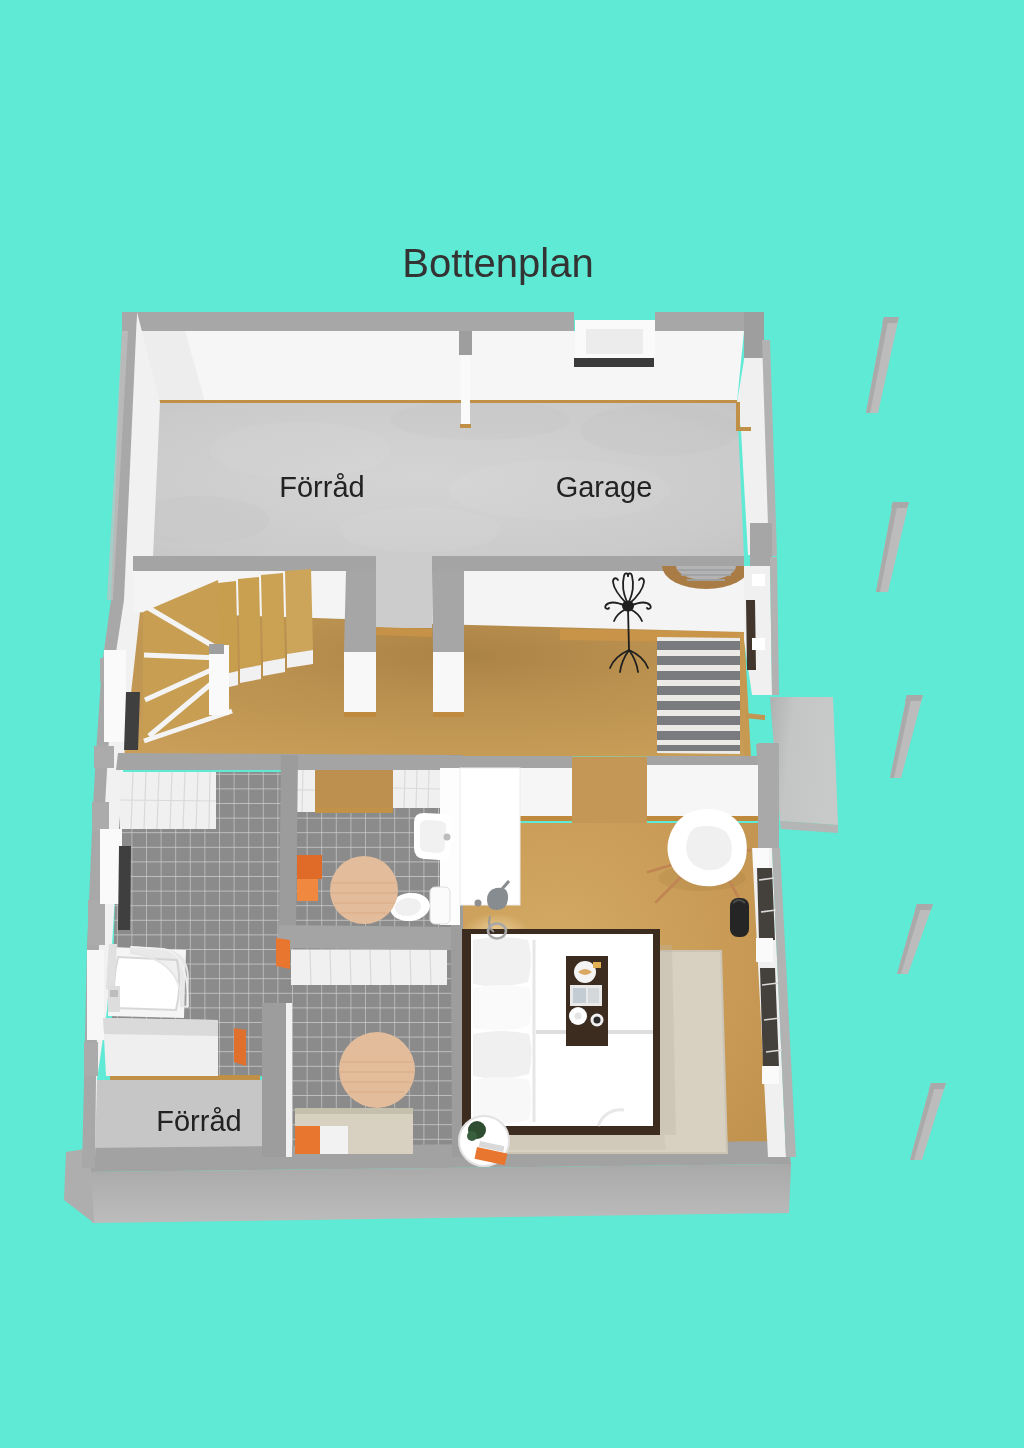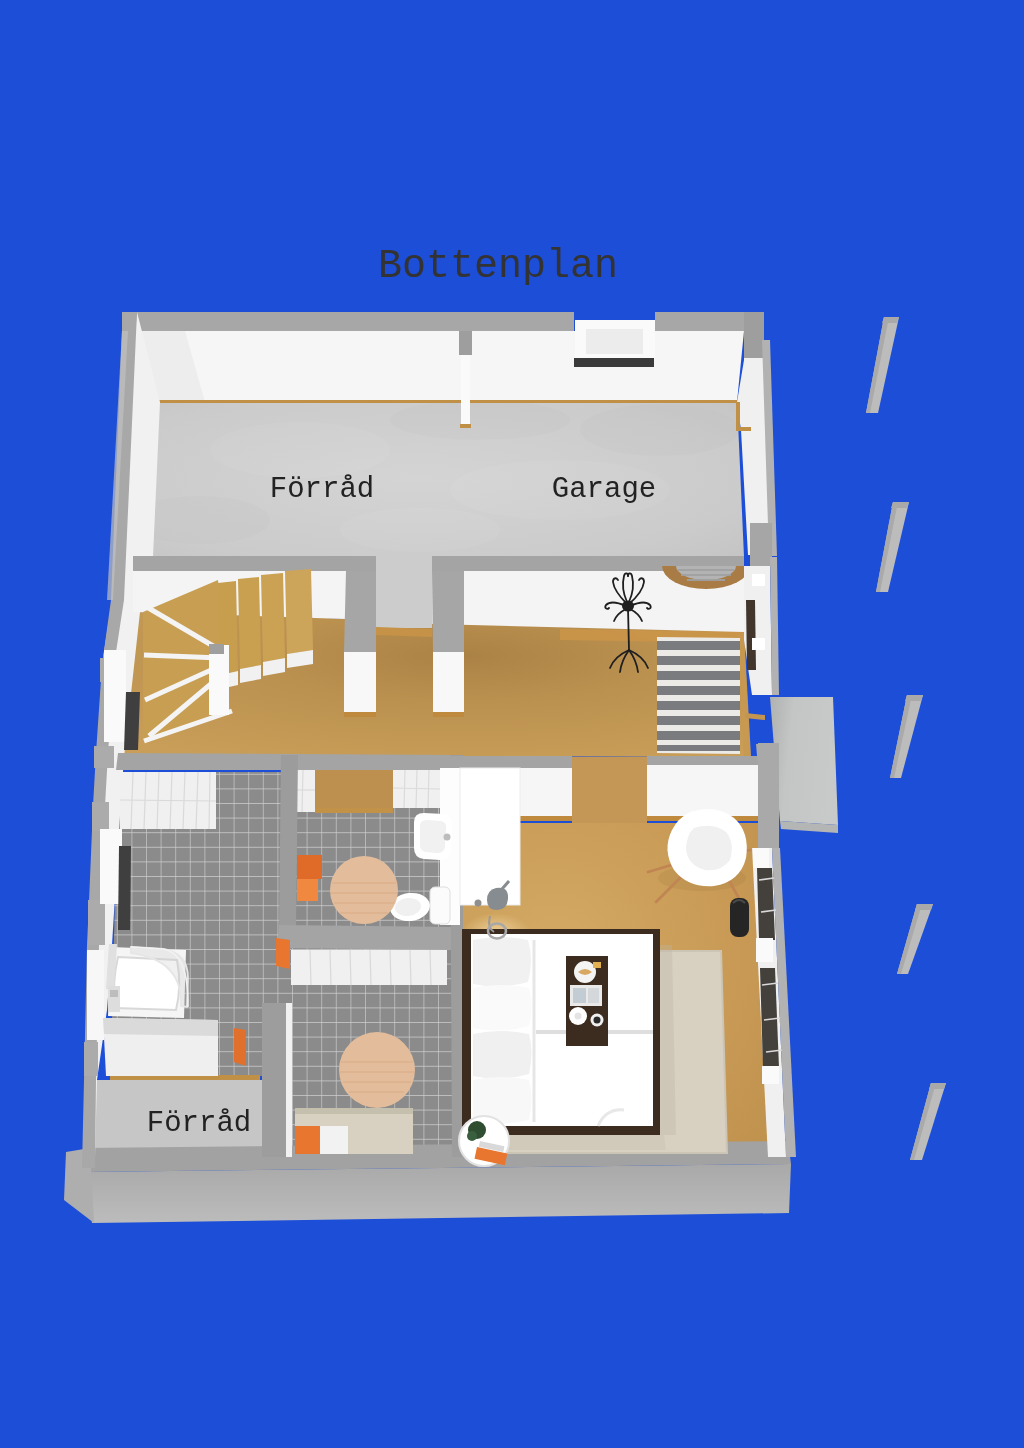--- a/index.html
+++ b/index.html
@@ -1,17 +1,17 @@
 <!DOCTYPE html>
 <html><head>
 <meta charset="utf-8">
 <style>
   html,body{margin:0;padding:0;background:#ffffff;}
-  .page{position:relative;width:1024px;height:1448px;background:#1d4ed8;overflow:hidden;
-        font-family:Liberation Mono, monospace;}
+  .page{position:relative;width:1024px;height:1448px;background:#5eead4;overflow:hidden;
+        font-family:Liberation Sans, sans-serif;}
   svg{position:absolute;left:0;top:0;}
 </style>
 </head>
 <body>
 <div class="page">
 <svg width="1024" height="1448" viewBox="0 0 1024 1448">
 <defs>
   <pattern id="tile" width="14.6" height="14.6" patternUnits="userSpaceOnUse">
     <rect width="14.6" height="14.6" fill="#8b8b8b"></rect>
     <path d="M0 0H14.6M0 0V14.6" stroke="#d2d2d2" stroke-width="1.3" opacity="0.95"></path>

